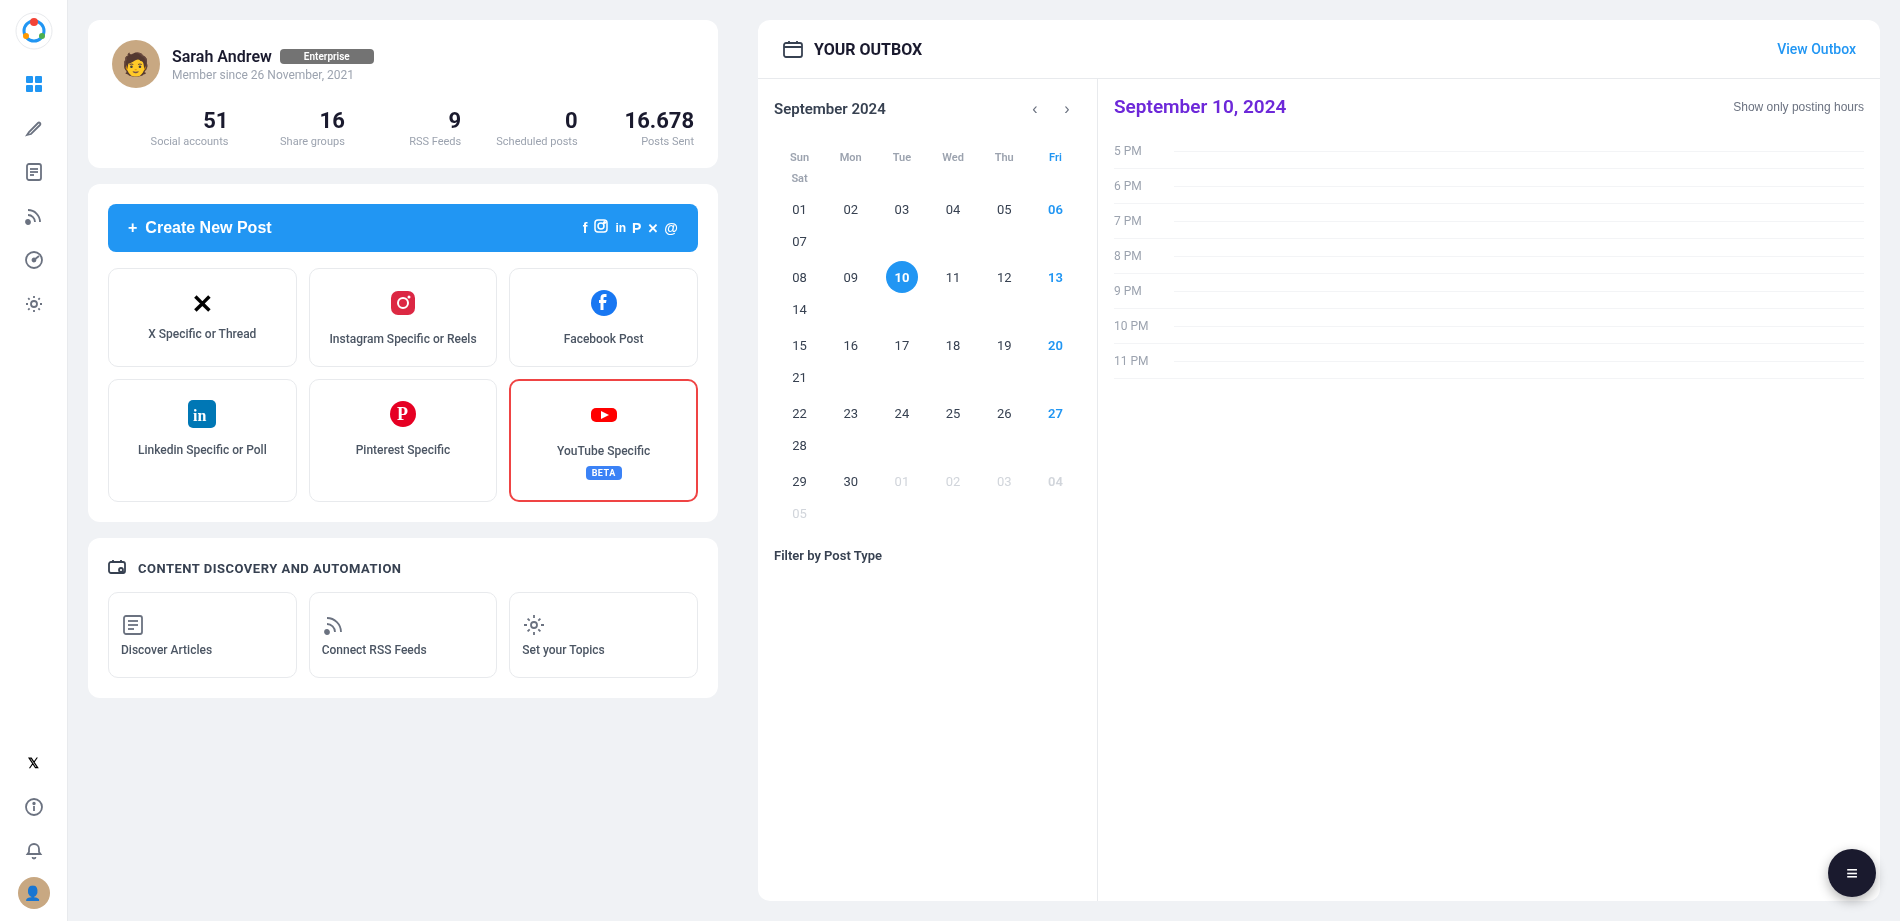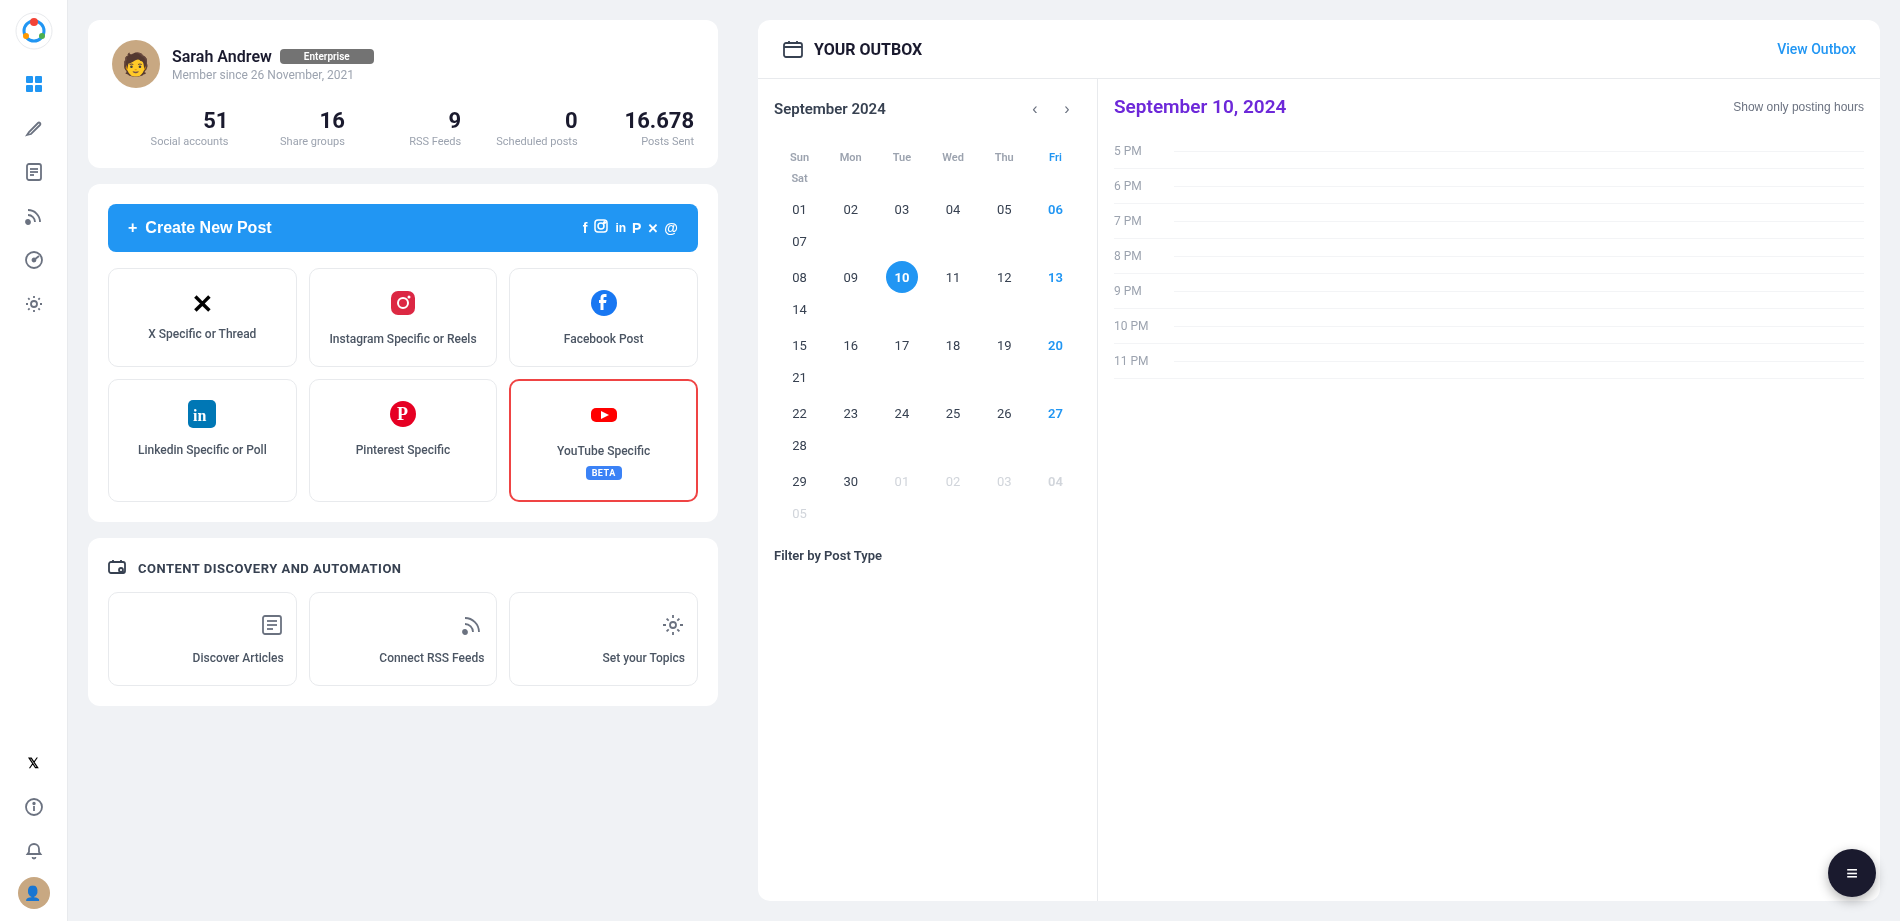--- a/index.html
+++ b/index.html
@@ -228,22 +228,22 @@
       display: grid;
       grid-template-columns: 1fr 1fr 1fr;
       gap: 12px;
     }
     .discovery-card {
       border: 1px solid #e8eaed;
       border-radius: 10px;
       padding: 20px 12px;
       display: flex;
       flex-direction: column;
-      align-items: flex-end;
-      gap: 8px;
+      align-items: flex-start;
+      gap: 0;
       cursor: pointer;
       background: #fff;
     }
     .discovery-icon {
       font-size: 24px;
       color: #6b7280;
     }
     .discovery-label {
       font-size: 12px;
       color: #4b5563;

